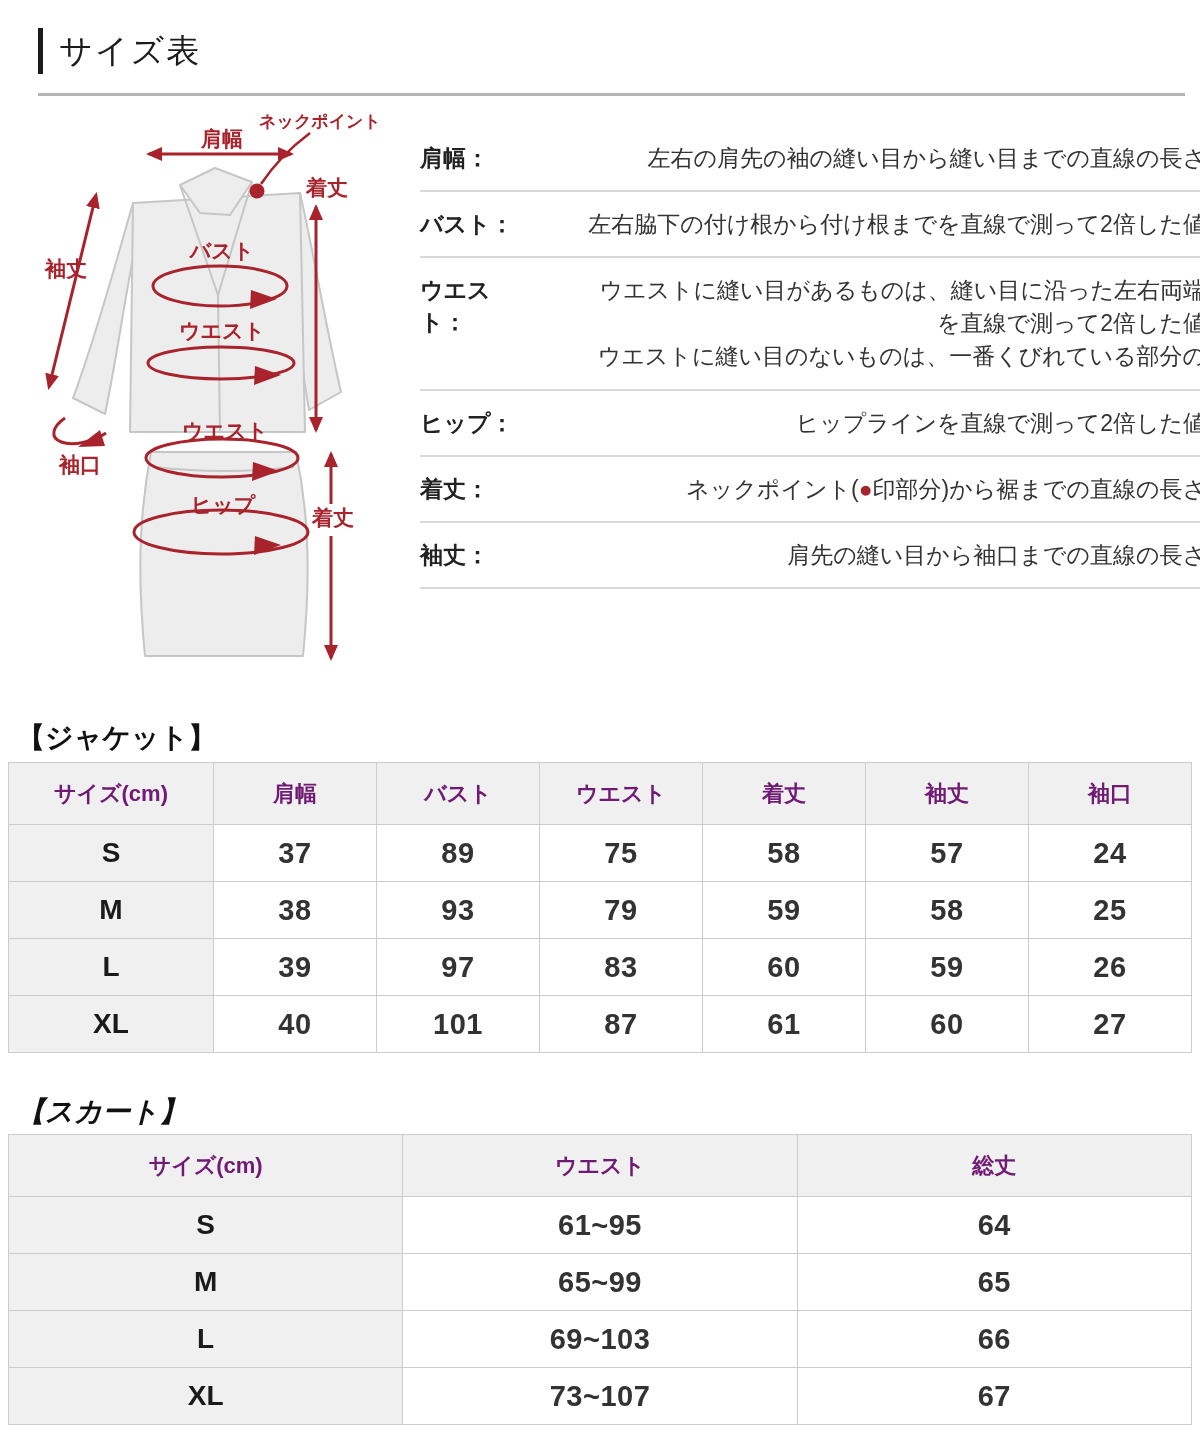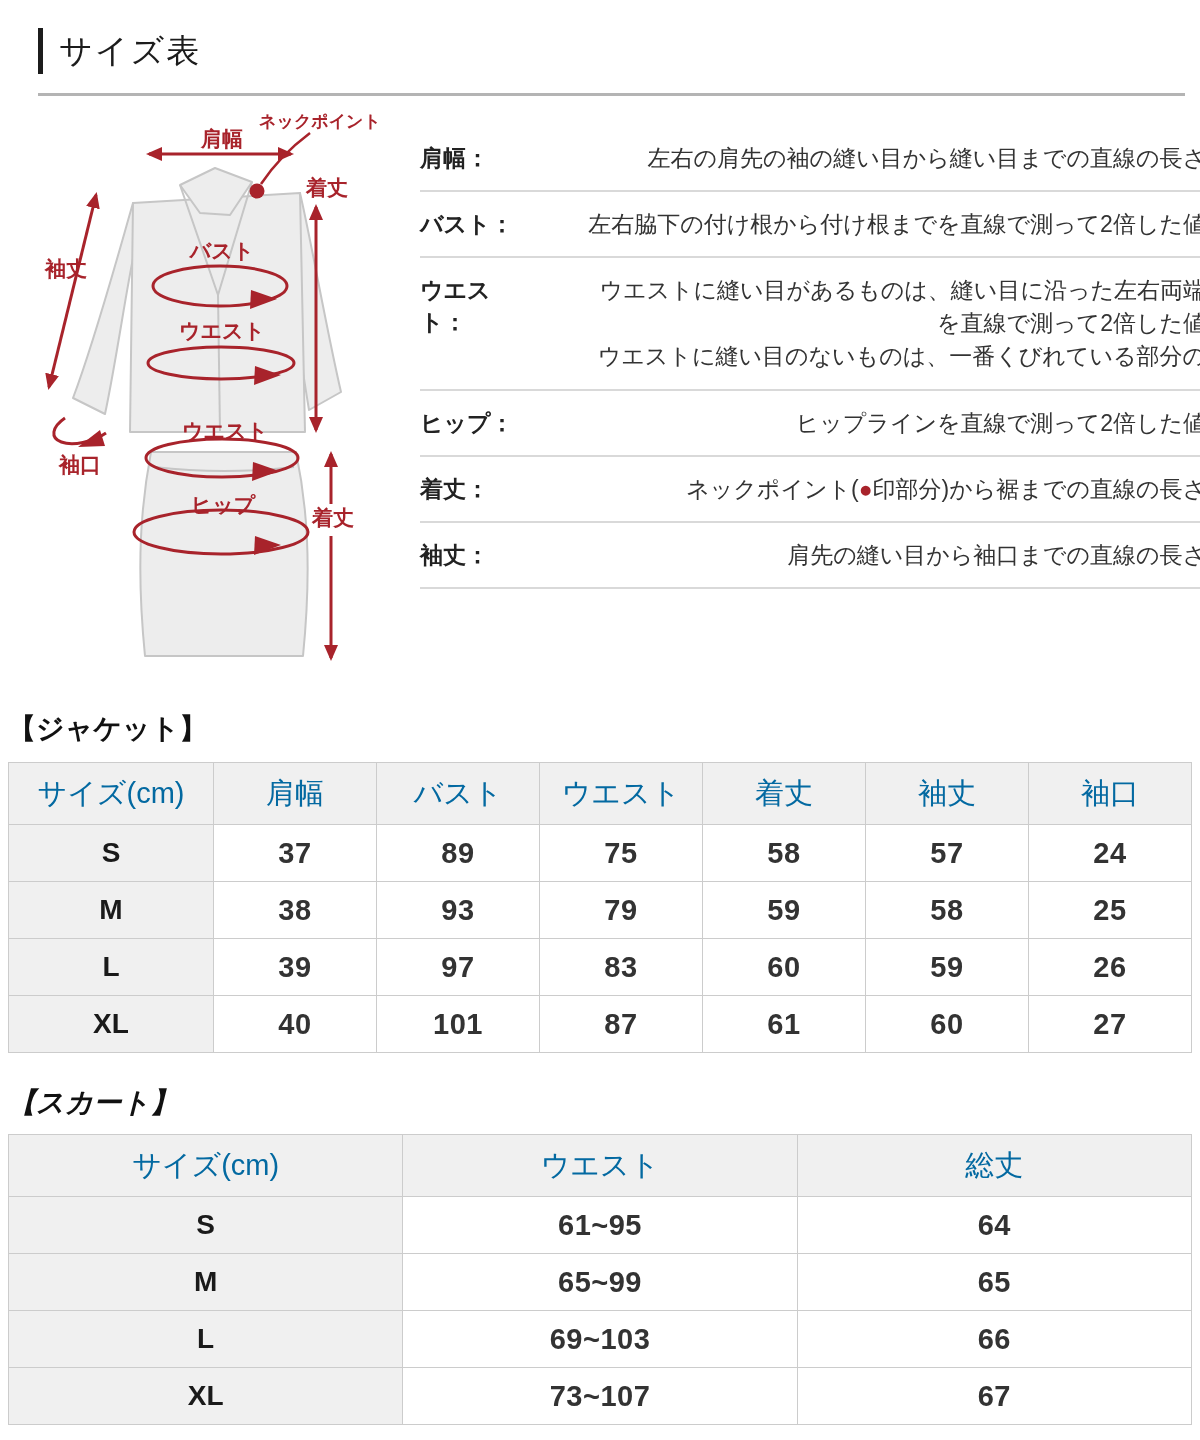--- a/index.html
+++ b/index.html
@@ -64,21 +64,21 @@
     font-weight: bold;
     color: #222;
   }
   .def-desc { flex: 1; text-align: right; }
   .def-desc .line { line-height: 33px; }
   .red-dot { color: #a8232b; }
   
   .section-title {
     position: absolute;
     left: 8px;
-    margin: 0;
+    margin: 9px;
     font-size: 28px;
     font-weight: bold;
     color: #111;
   }
   .section-title.jacket { top: 710px; }
   .section-title.skirt  { top: 1084px; font-style: italic; }
   
   .size-table {
     position: absolute;
     left: 8px;
@@ -86,23 +86,23 @@
     border-collapse: collapse;
     table-layout: fixed;
     text-align: center;
   }
   .size-table.jacket-table { top: 762px; }
   .size-table.skirt-table  { top: 1134px; }
   .size-table th, .size-table td { border: 1px solid #cccccc; padding: 0; }
   .size-table thead th {
     background: #f0f0f0;
     height: 61px;
-    font-size: 29px;
-    font-weight: normal;
-    color: #0369a1;
+    font-size: 22px;
+    font-weight: bold;
+    color: #701a75;
   }
   .size-table tbody th {
     background: #f0f0f0;
     height: 56px;
     font-size: 28px;
     font-weight: bold;
     color: #1a1a1a;
   }
   .size-table tbody td {
     background: #ffffff;

